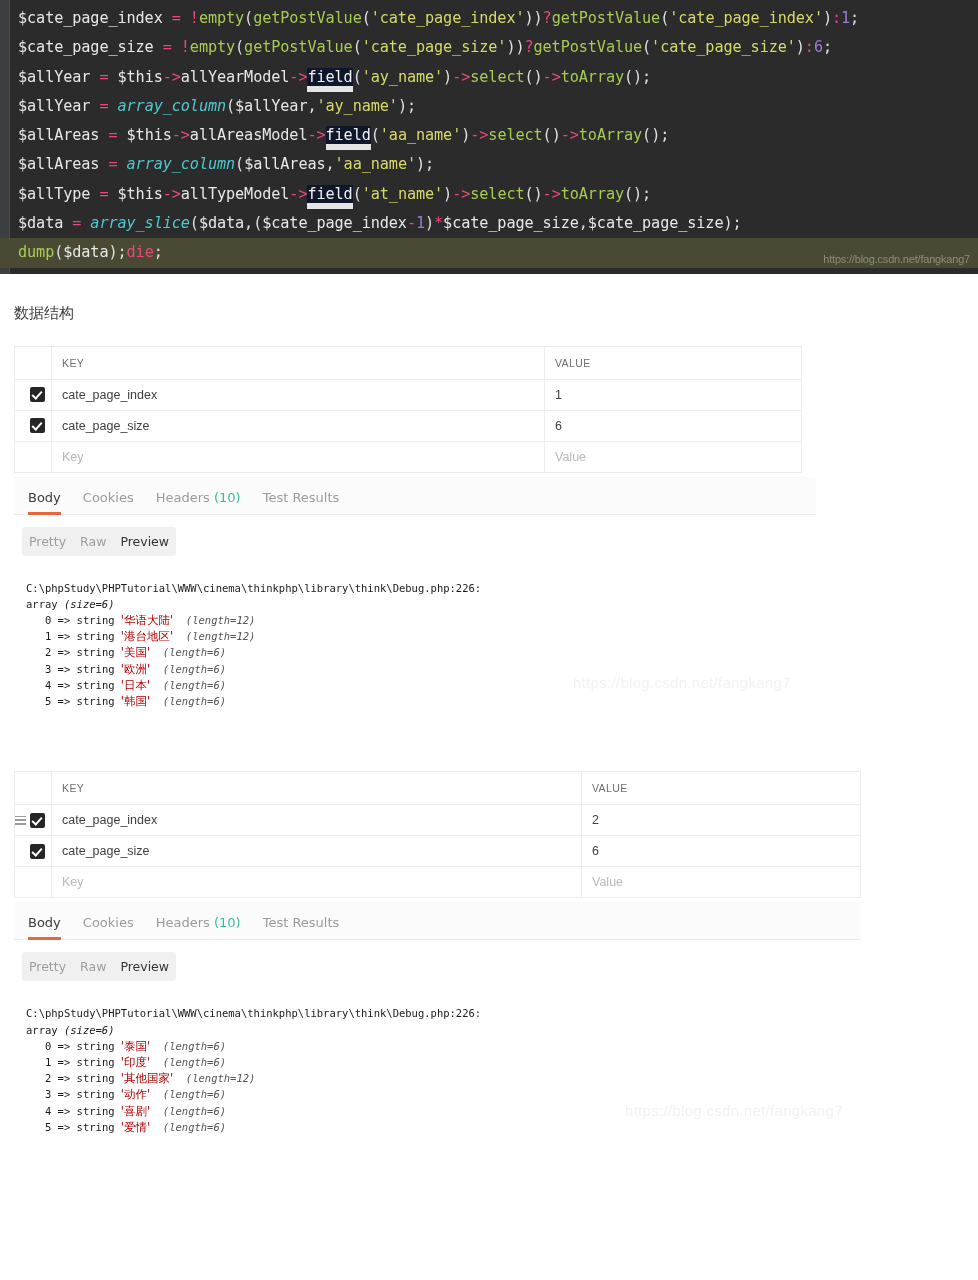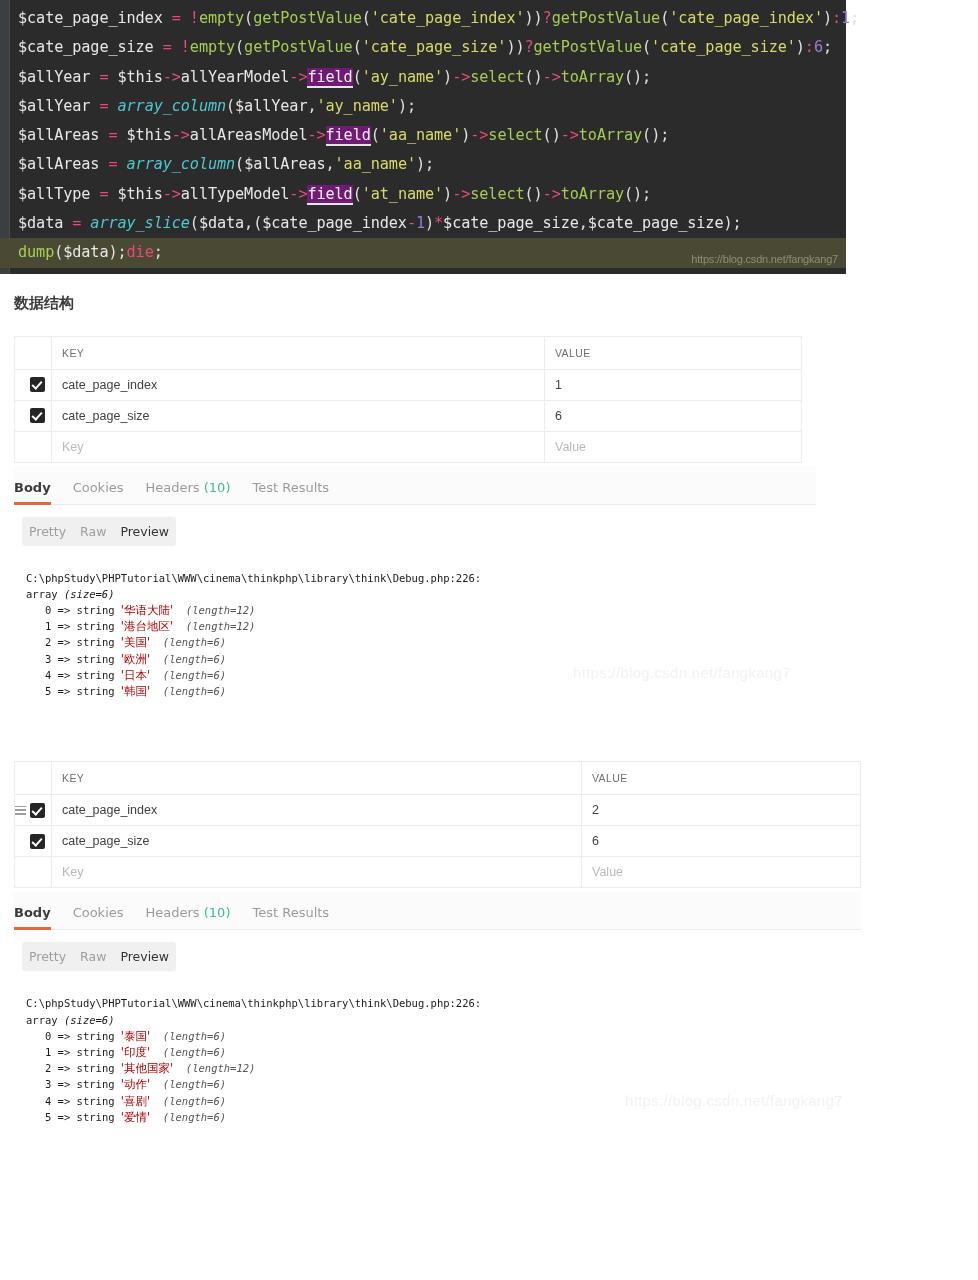--- a/index.html
+++ b/index.html
@@ -11,21 +11,21 @@
     width: 978px;
     min-height: 1280px;
     font-family: "Liberation Sans", sans-serif;
     position: relative;
     overflow: hidden;
   }
 
   
   .code-block {
     position: relative;
-    width: 846px;
+    width: 978px;
     background: #2b2b2b;
     padding: 4px 0 6px 0;
     box-sizing: border-box;
   }
   .code-gutter {
     position: absolute;
     left: 0; top: 0; bottom: 0;
     width: 9px;
     background: #3c3f41;
     border-right: 1px solid #4a4d4f;
@@ -45,40 +45,39 @@
     background: #4a4a34;
   }
   .tok-var    { color: #e8e8e8; }
   .tok-op     { color: #e8487b; }
   .tok-fn     { color: #a6cd53; }
   .tok-fni    { color: #4ec9d0; font-style: italic; }
   .tok-str    { color: #d9d96a; }
   .tok-num    { color: #9d7cd8; }
   .tok-punc   { color: #e0e0e0; }
   .tok-arrow  { color: #e8487b; }
-  .tok-field  { color: #f2f2f2; background: #701a75; border-bottom: 2px solid #e5e5e5; }
+  .tok-field  { color: #f2f2f2; background: #0f172a; border-bottom: 6px solid #e5e5e5; }
   .tok-dump   { color: #a6cd53; }
   .tok-die    { color: #e8487b; }
   .code-wm {
     position: absolute;
     right: 8px;
     bottom: 9px;
     font-family: "Liberation Sans", sans-serif;
     font-size: 11px;
     color: #8d8d7a;
     letter-spacing: -0.2px;
   }
 
   
   .section-title {
-    margin: 20px 0 0 14px;
+    margin: 30px 0 0 14px;
     font-size: 15px;
     color: #3b3b3b;
     font-family: "DejaVu Sans", sans-serif;
-    font-weight: bold;
   }
 
   
   .kv-table {
     border-collapse: collapse;
     font-family: "Liberation Sans", sans-serif;
     font-size: 12.5px;
     color: #3f3f3f;
     table-layout: fixed;
   }
@@ -155,21 +154,21 @@
   }
   .tab {
     font-size: 13px;
     color: #9b9b9b;
     padding: 0 0 9px 0;
     margin-right: 22px;
     position: relative;
     cursor: default;
     font-family: "DejaVu Sans", sans-serif;
   }
-  .tab:first-child { margin-left: 0; font-weight: bold; }
+  .tab:first-child { margin-left: 14px; }
   .tab.active { color: #3b3b3b; }
   .tab.active:after {
     content: "";
     position: absolute;
     left: 0; right: 0; bottom: -1px;
     height: 3px;
     background: #e8663d;
   }
   .tab .count { color: #3bba9c; }
 

